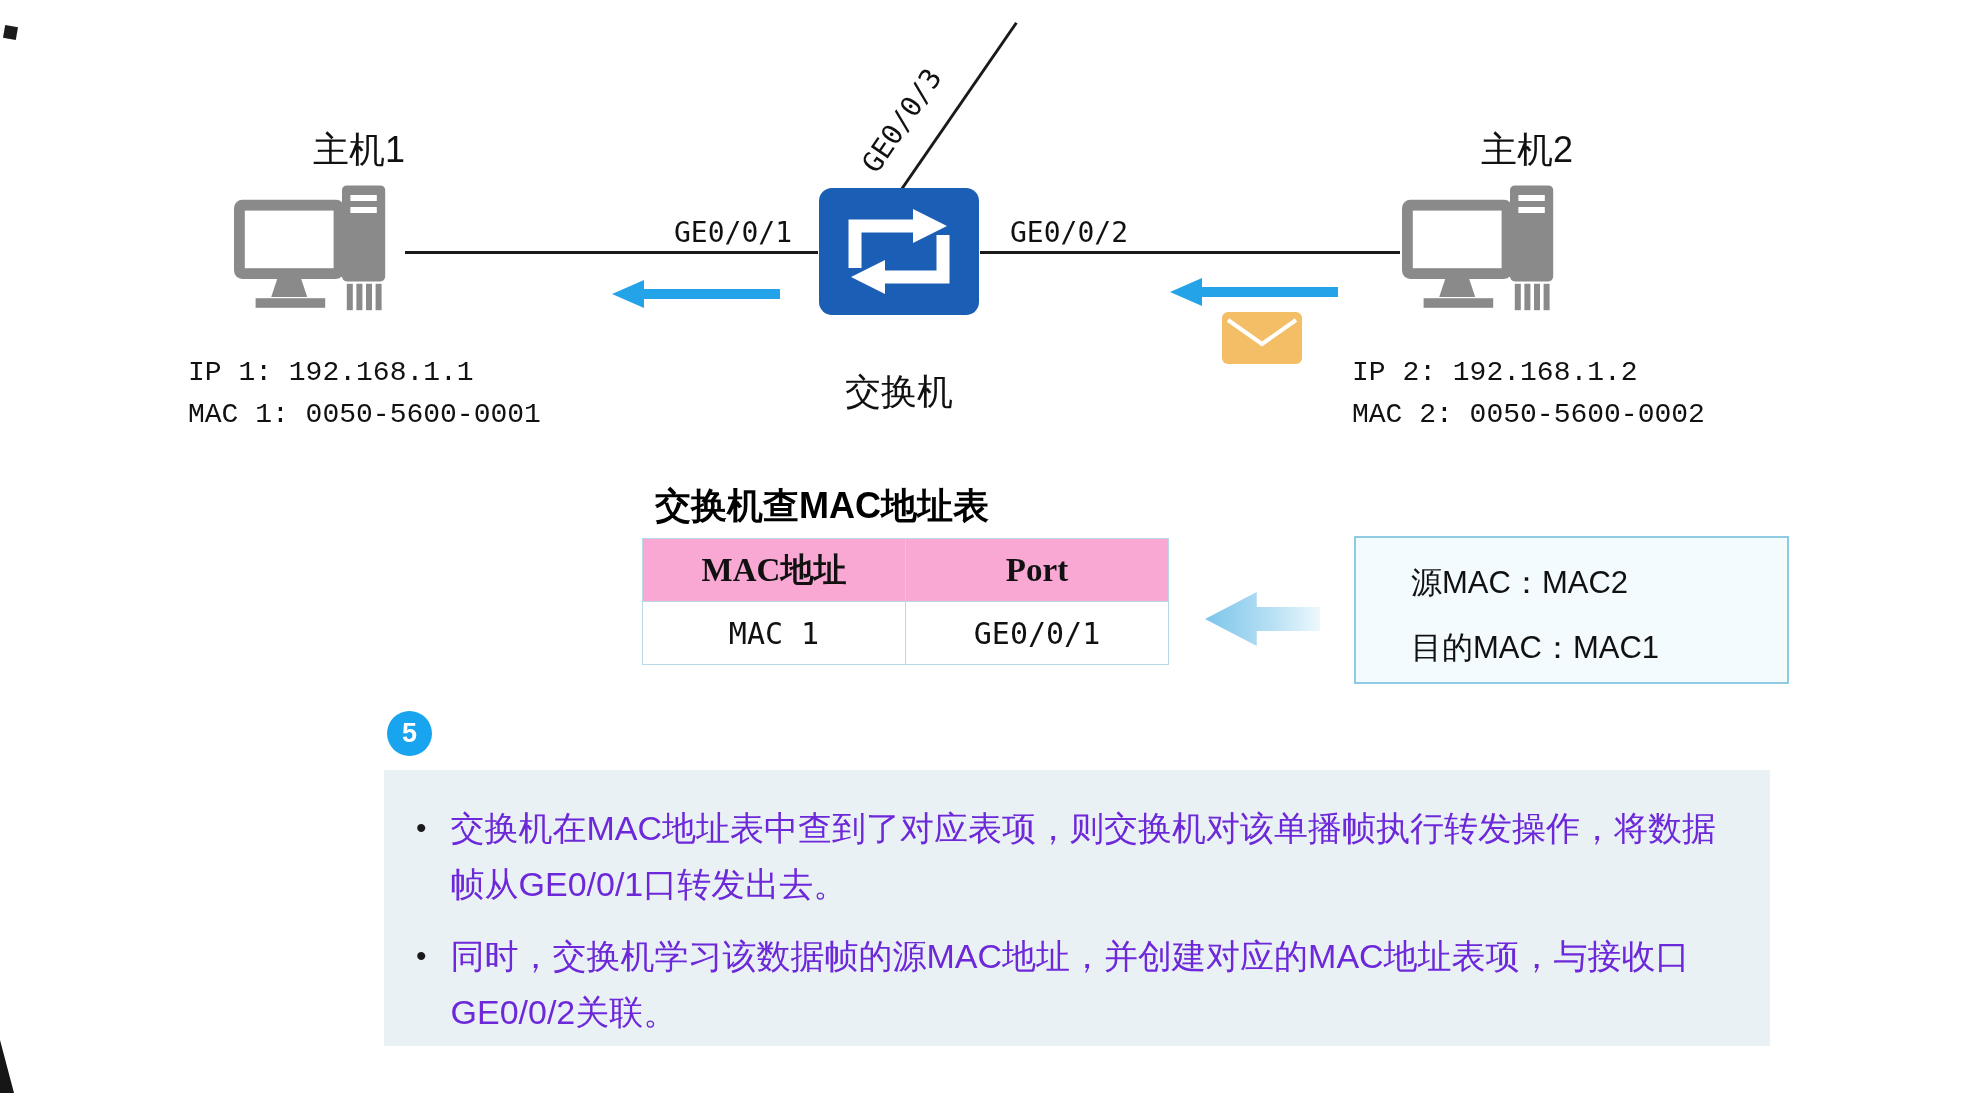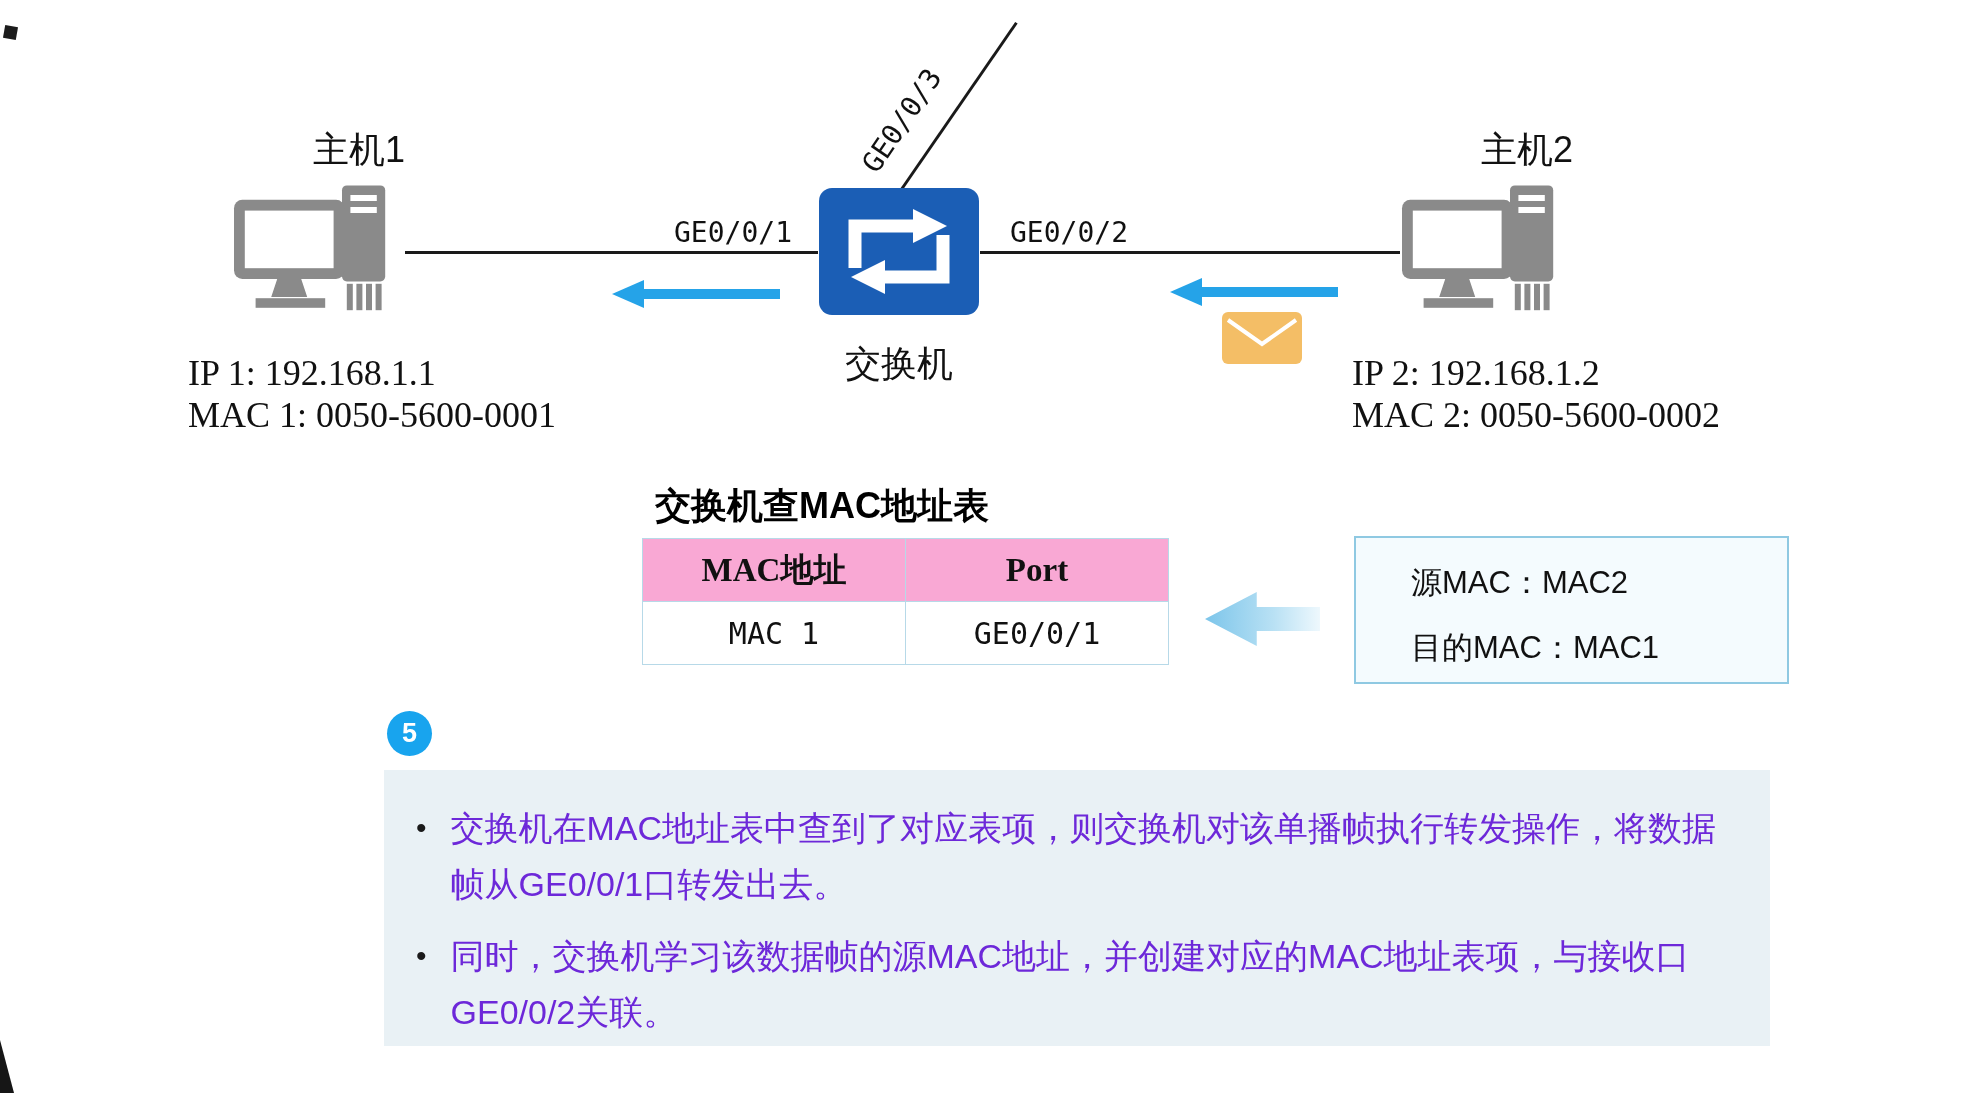--- a/index.html
+++ b/index.html
@@ -4,21 +4,21 @@
 <style>
   html,body{margin:0;padding:0;background:#fff;}
   .canvas{
     position:relative;width:1975px;height:1093px;background:#ffffff;overflow:hidden;
     font-family:"Liberation Sans", sans-serif;color:#111;
   }
   .abs{position:absolute;}
 
   
   .host-label{font-size:36px;text-align:right;color:#111;}
-  .host-info{font-family:Liberation Serif, serif;font-size:36px;line-height:42px;color:#111;white-space:nowrap;}
+  .host-info{font-family:Liberation Mono, monospace;font-size:28px;line-height:42px;color:#111;white-space:nowrap;}
   .port-label{font-family:"DejaVu Sans Mono", monospace;font-size:28px;color:#111;white-space:nowrap;}
   .switch-label{font-size:36px;text-align:center;color:#111;}
   .link{background:#1a1a1a;height:3px;}
   .diag-line{background:#1a1a1a;height:3px;transform-origin:0 50%;transform:rotate(-55.4deg);}
   .ge3{transform:rotate(-56deg);}
 
   
   .section-title{font-size:36px;font-weight:bold;color:#000;white-space:nowrap;}
   table.mac-table{border-collapse:collapse;background:#fff;}
   .mac-table th,.mac-table td{
@@ -103,21 +103,21 @@
     <div>MAC 2: 0050-5600-0002</div>
   </div>
 
   <svg class="abs" style="left:818px;top:188px;" width="162" height="127" viewBox="0 0 160 127">
     <rect x="0" y="0" width="160" height="127" rx="13" fill="#1b5eb5"></rect>
     <polyline points="36,80 36,38 94,38" stroke="#ffffff" stroke-width="13" fill="none"></polyline>
     <polygon points="94,21 94,55 128,38" fill="#ffffff"></polygon>
     <polyline points="124,47 124,89 66,89" stroke="#ffffff" stroke-width="13" fill="none"></polyline>
     <polygon points="66,72 66,106 32,89" fill="#ffffff"></polygon>
   </svg>
-  <div class="abs switch-label" style="left:818px;top:340px;width:162px;">交换机</div>
+  <div class="abs switch-label" style="left:818px;top:368px;width:162px;">交换机</div>
 
   <div class="abs port-label" style="left:580px;top:216px;width:212px;text-align:right;">GE0/0/1</div>
   <div class="abs port-label" style="left:1010px;top:216px;">GE0/0/2</div>
   <div class="abs port-label ge3" style="left:838px;top:95px;width:140px;">GE0/0/3</div>
 
   <svg class="abs" style="left:612px;top:280px;" width="168" height="28" viewBox="0 0 168 28">
     <polygon points="0,14 32,0 32,28" fill="#25a3e8"></polygon>
     <rect x="30" y="9" width="138" height="10" fill="#25a3e8"></rect>
   </svg>
   <svg class="abs" style="left:1170px;top:278px;" width="168" height="28" viewBox="0 0 168 28">

